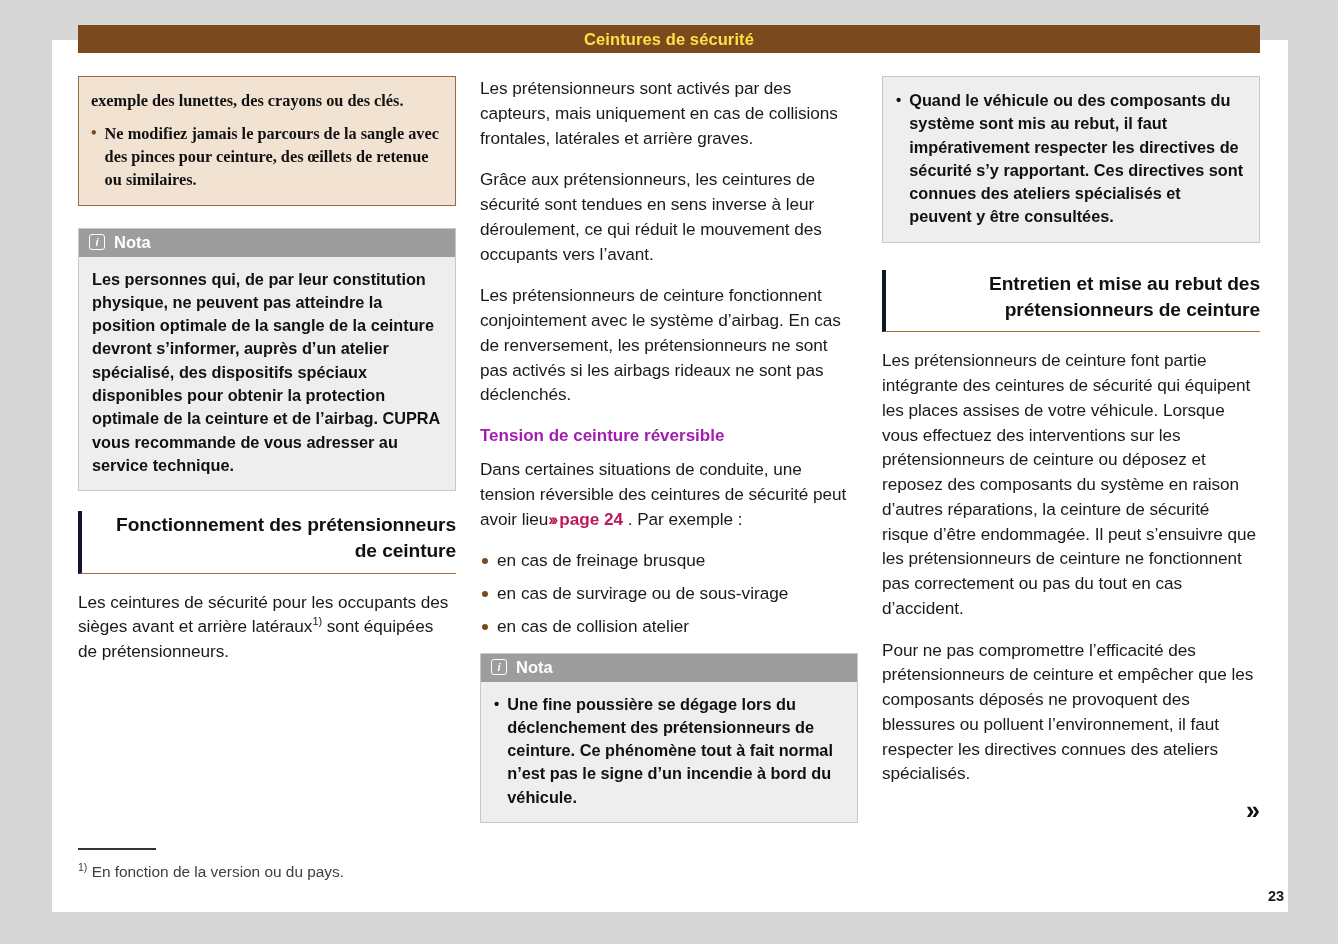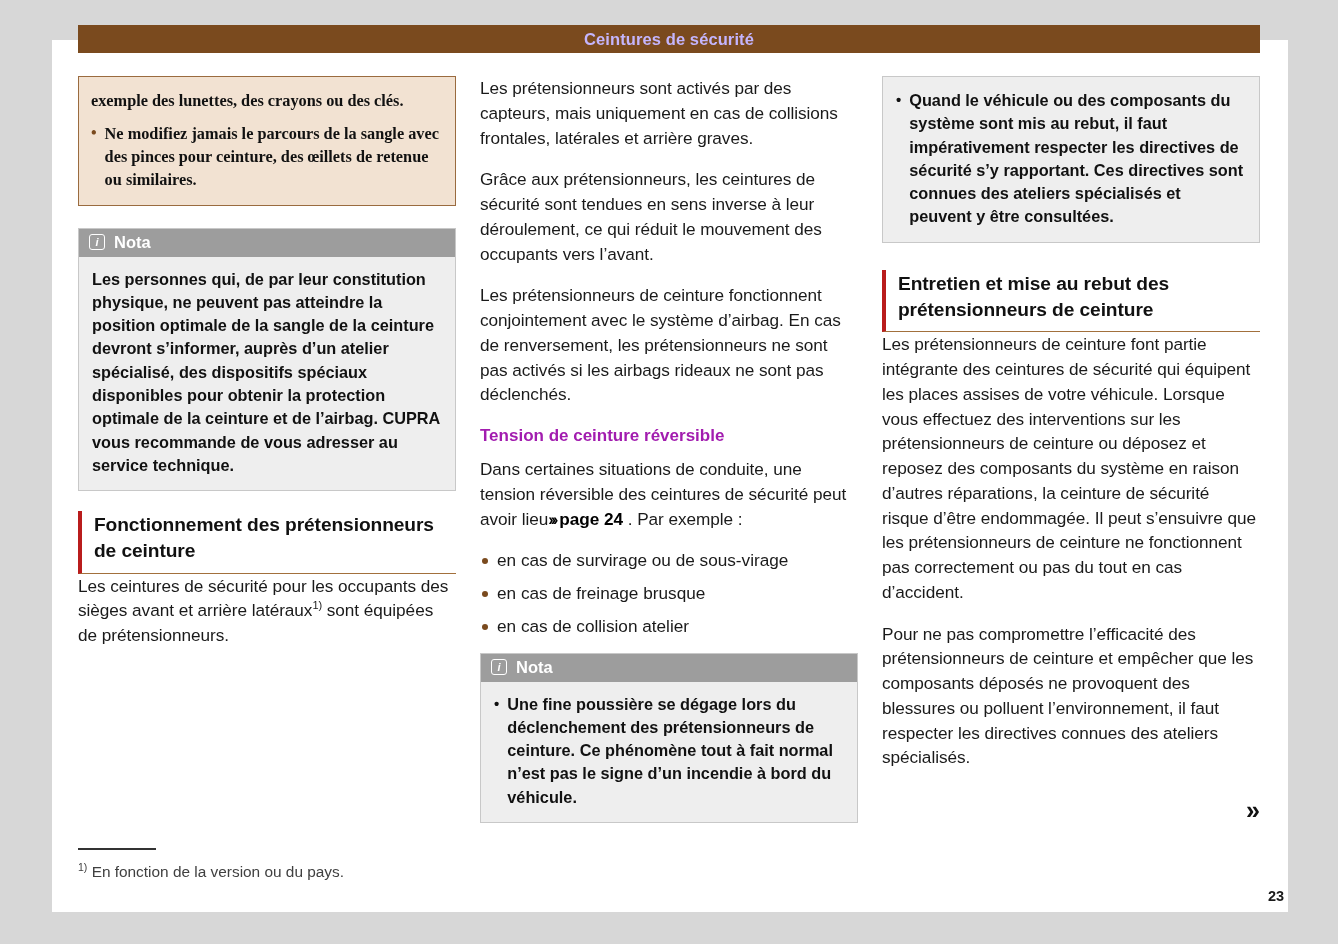--- a/index.html
+++ b/index.html
@@ -26,21 +26,21 @@
     height: 872px;
     background: #ffffff;
   }
   .header-bar {
     position: absolute;
     left: 78px;
     top: 25px;
     width: 1182px;
     height: 28px;
     background: #7a4a1e;
-    color: #c4b5fd;
+    color: #fde047;
     font-size: 16.5px;
     font-weight: bold;
     letter-spacing: 0.1px;
     display: flex;
     align-items: center;
     justify-content: center;
   }
   .columns {
     position: absolute;
     left: 78px;
@@ -161,23 +161,25 @@
   
   h1.chapter-title {
     margin: 30px 0 24px 0;
     font-size: 26.5px;
     font-weight: bold;
     line-height: 1.3;
     color: #8a5626;
     letter-spacing: -0.2px;
   }
   .sub-head {
-    border-left: 4px solid #b91c1c;
+    border-left: 4px solid #0f172a;
     border-bottom: 1.5px solid #a2703c;
     padding: 1px 0 9px 12px;
+    margin-bottom: 16px;
+    text-align: right;
   }
   .sub-head h2 {
     margin: 0;
     font-size: 19.2px;
     font-weight: bold;
     line-height: 1.34;
     color: #111111;
     letter-spacing: -0.1px;
   }
   h3.minor-head {
@@ -208,21 +210,21 @@
     left: 2px;
     top: 10px;
     width: 6px;
     height: 6px;
     border-radius: 50%;
     background: #7a4a1e;
   }
 
   .xref {
     font-weight: bold;
-    color: #000000;
+    color: #be185d;
     white-space: nowrap;
   }
   .xref .chev {
     letter-spacing: -3px;
     margin-right: 4px;
     font-size: 16px;
   }
 
   
   .footnote {
@@ -322,22 +324,22 @@
       <p class="body-text">Grâce aux prétensionneurs, les ceintures de sécurité sont tendues en sens inverse à leur déroulement, ce qui réduit le mouvement des occupants vers l’avant.</p>
       <p class="body-text">Les prétensionneurs de ceinture fonctionnent conjointement avec le système d’airbag. En cas de renversement, les prétensionneurs ne sont pas activés si les airbags rideaux ne sont pas déclenchés.</p>
 
       <h3 class="minor-head">Tension de ceinture réversible</h3>
 
       <p class="body-text">
         <span>Dans certaines situations de conduite, une tension réversible des ceintures de sécurité peut avoir lieu</span><span class="xref"><span class="chev">›››</span><span>page 24</span></span><span> . Par exemple :</span>
       </p>
 
       <ul class="dot-list">
+        <li>en cas de freinage brusque</li>
         <li>en cas de survirage ou de sous-virage</li>
-        <li>en cas de freinage brusque</li>
         <li>en cas de collision atelier</li>
       </ul>
 
       <div class="nota-box">
         <div class="nota-head">
           <span class="info-glyph">i</span>
           <span>Nota</span>
         </div>
         <div class="nota-body">
           <p class="nota-bullet">

